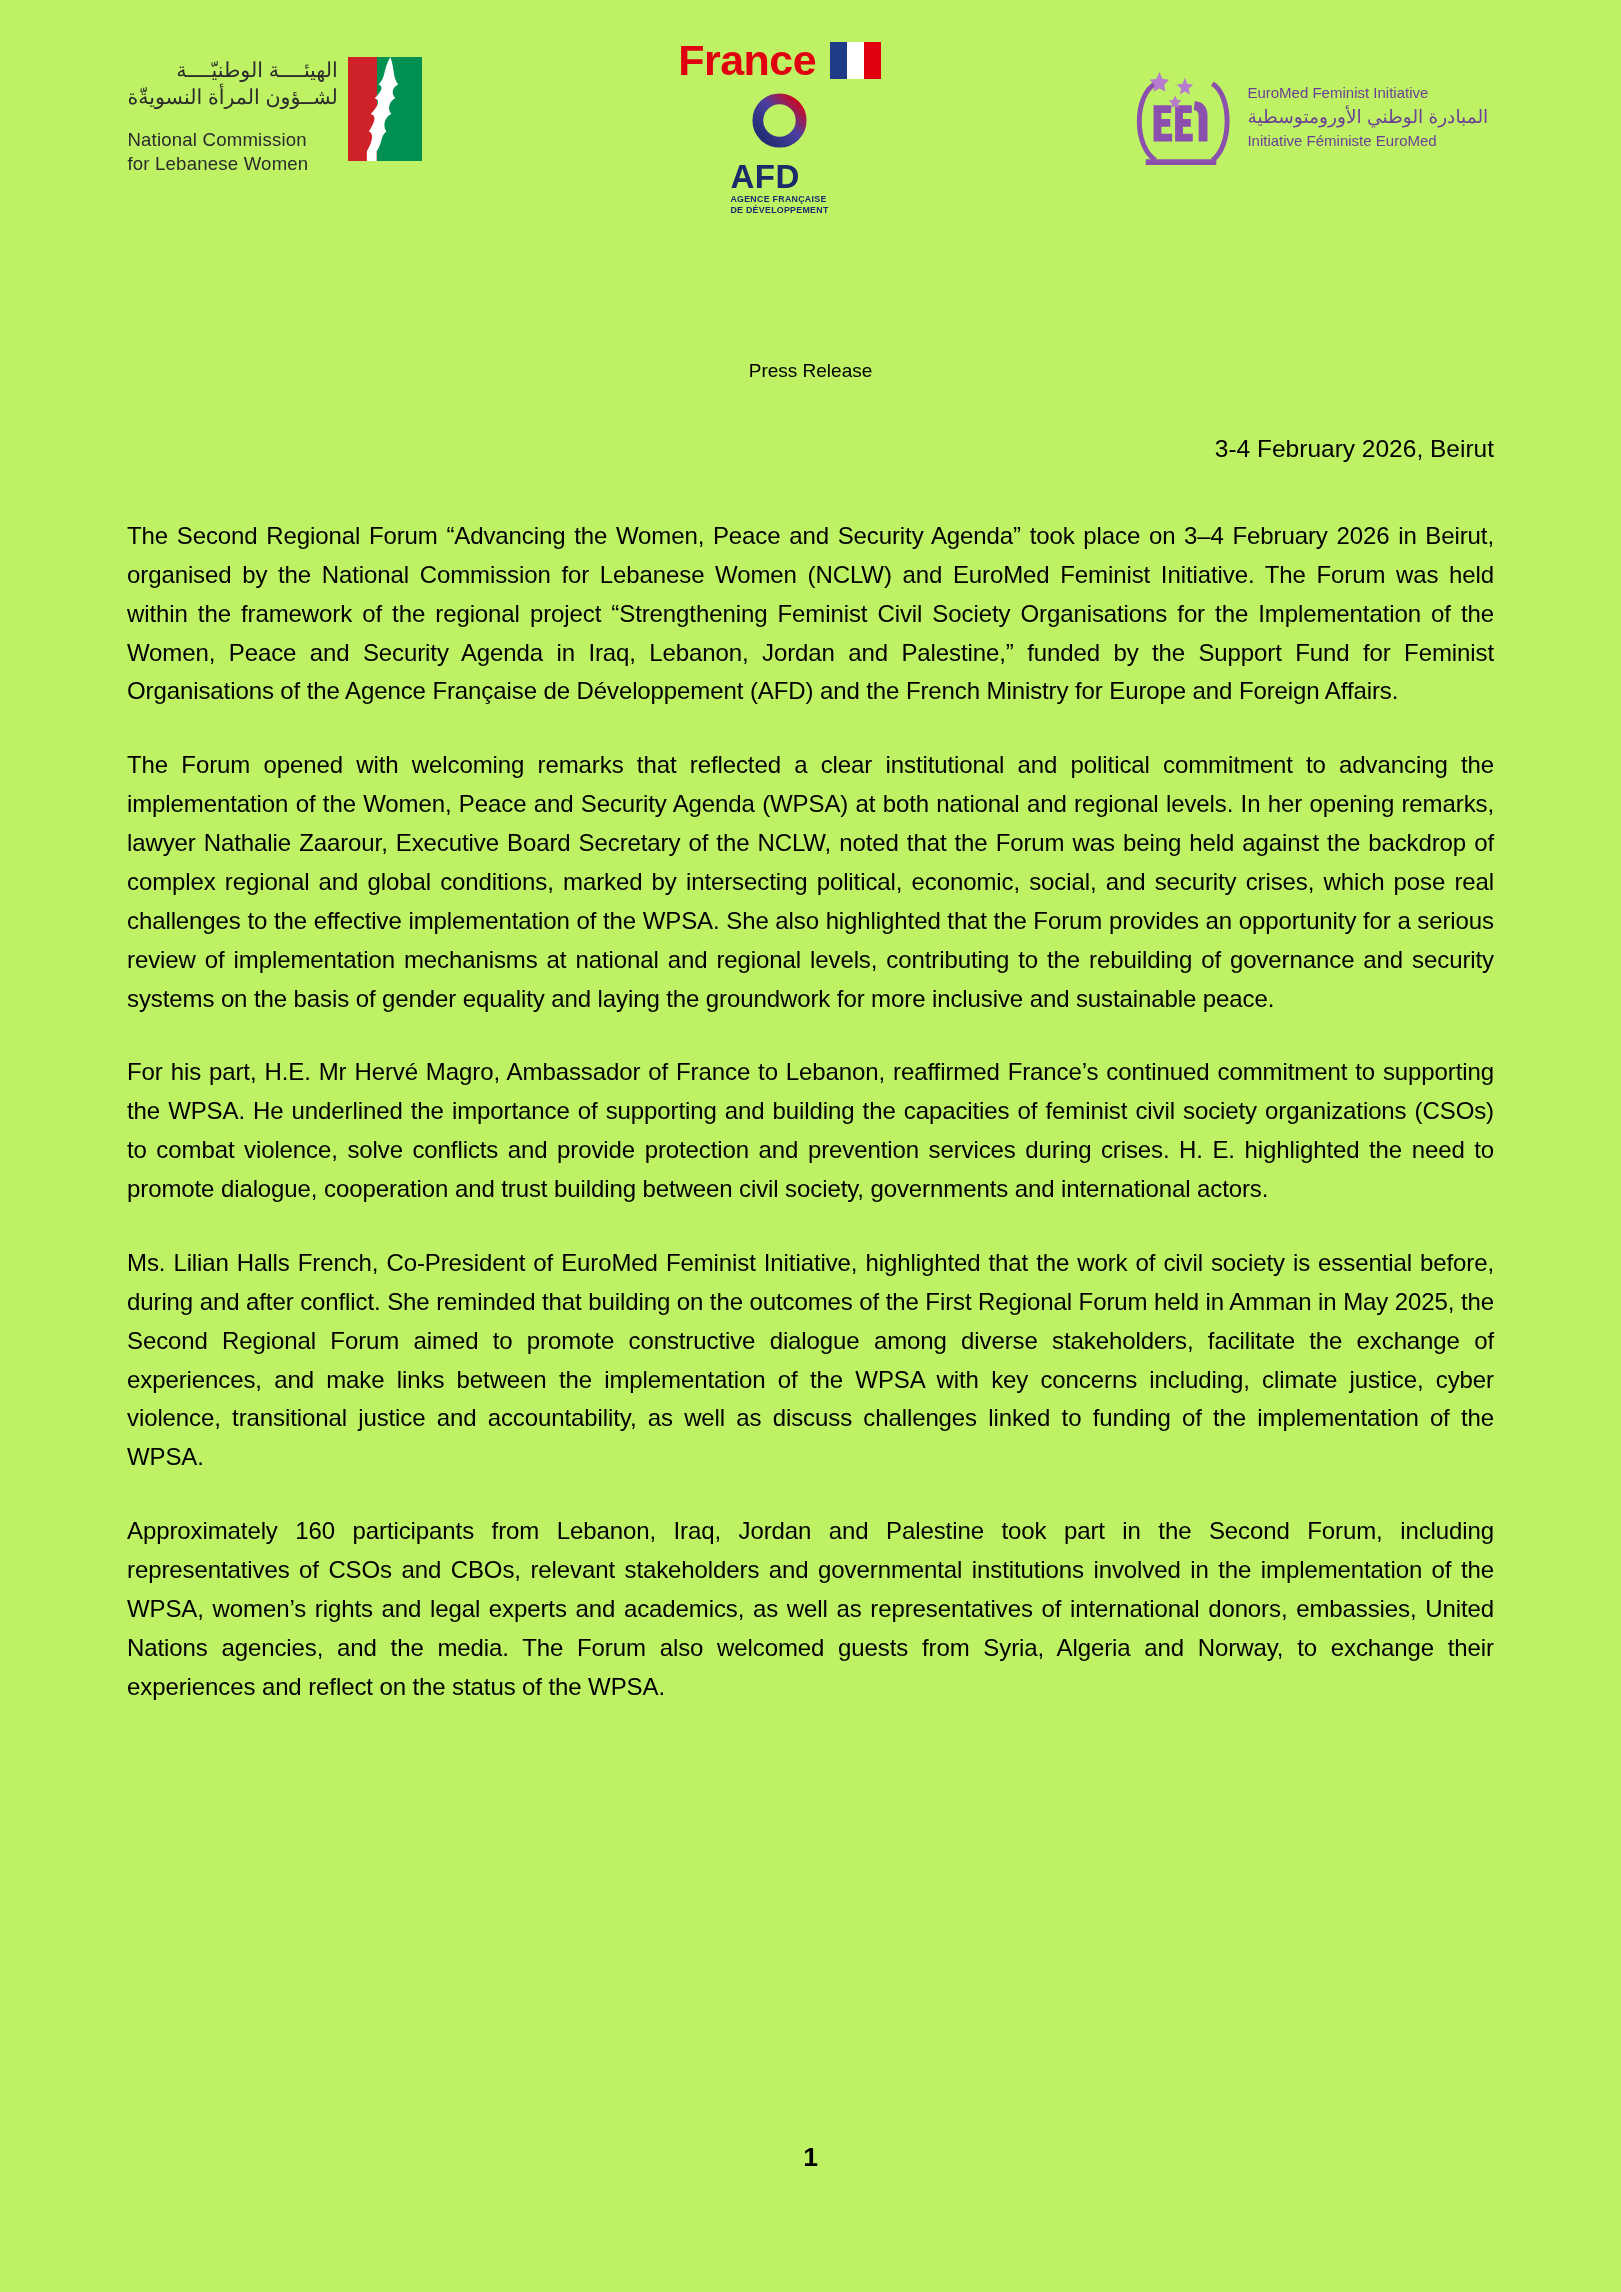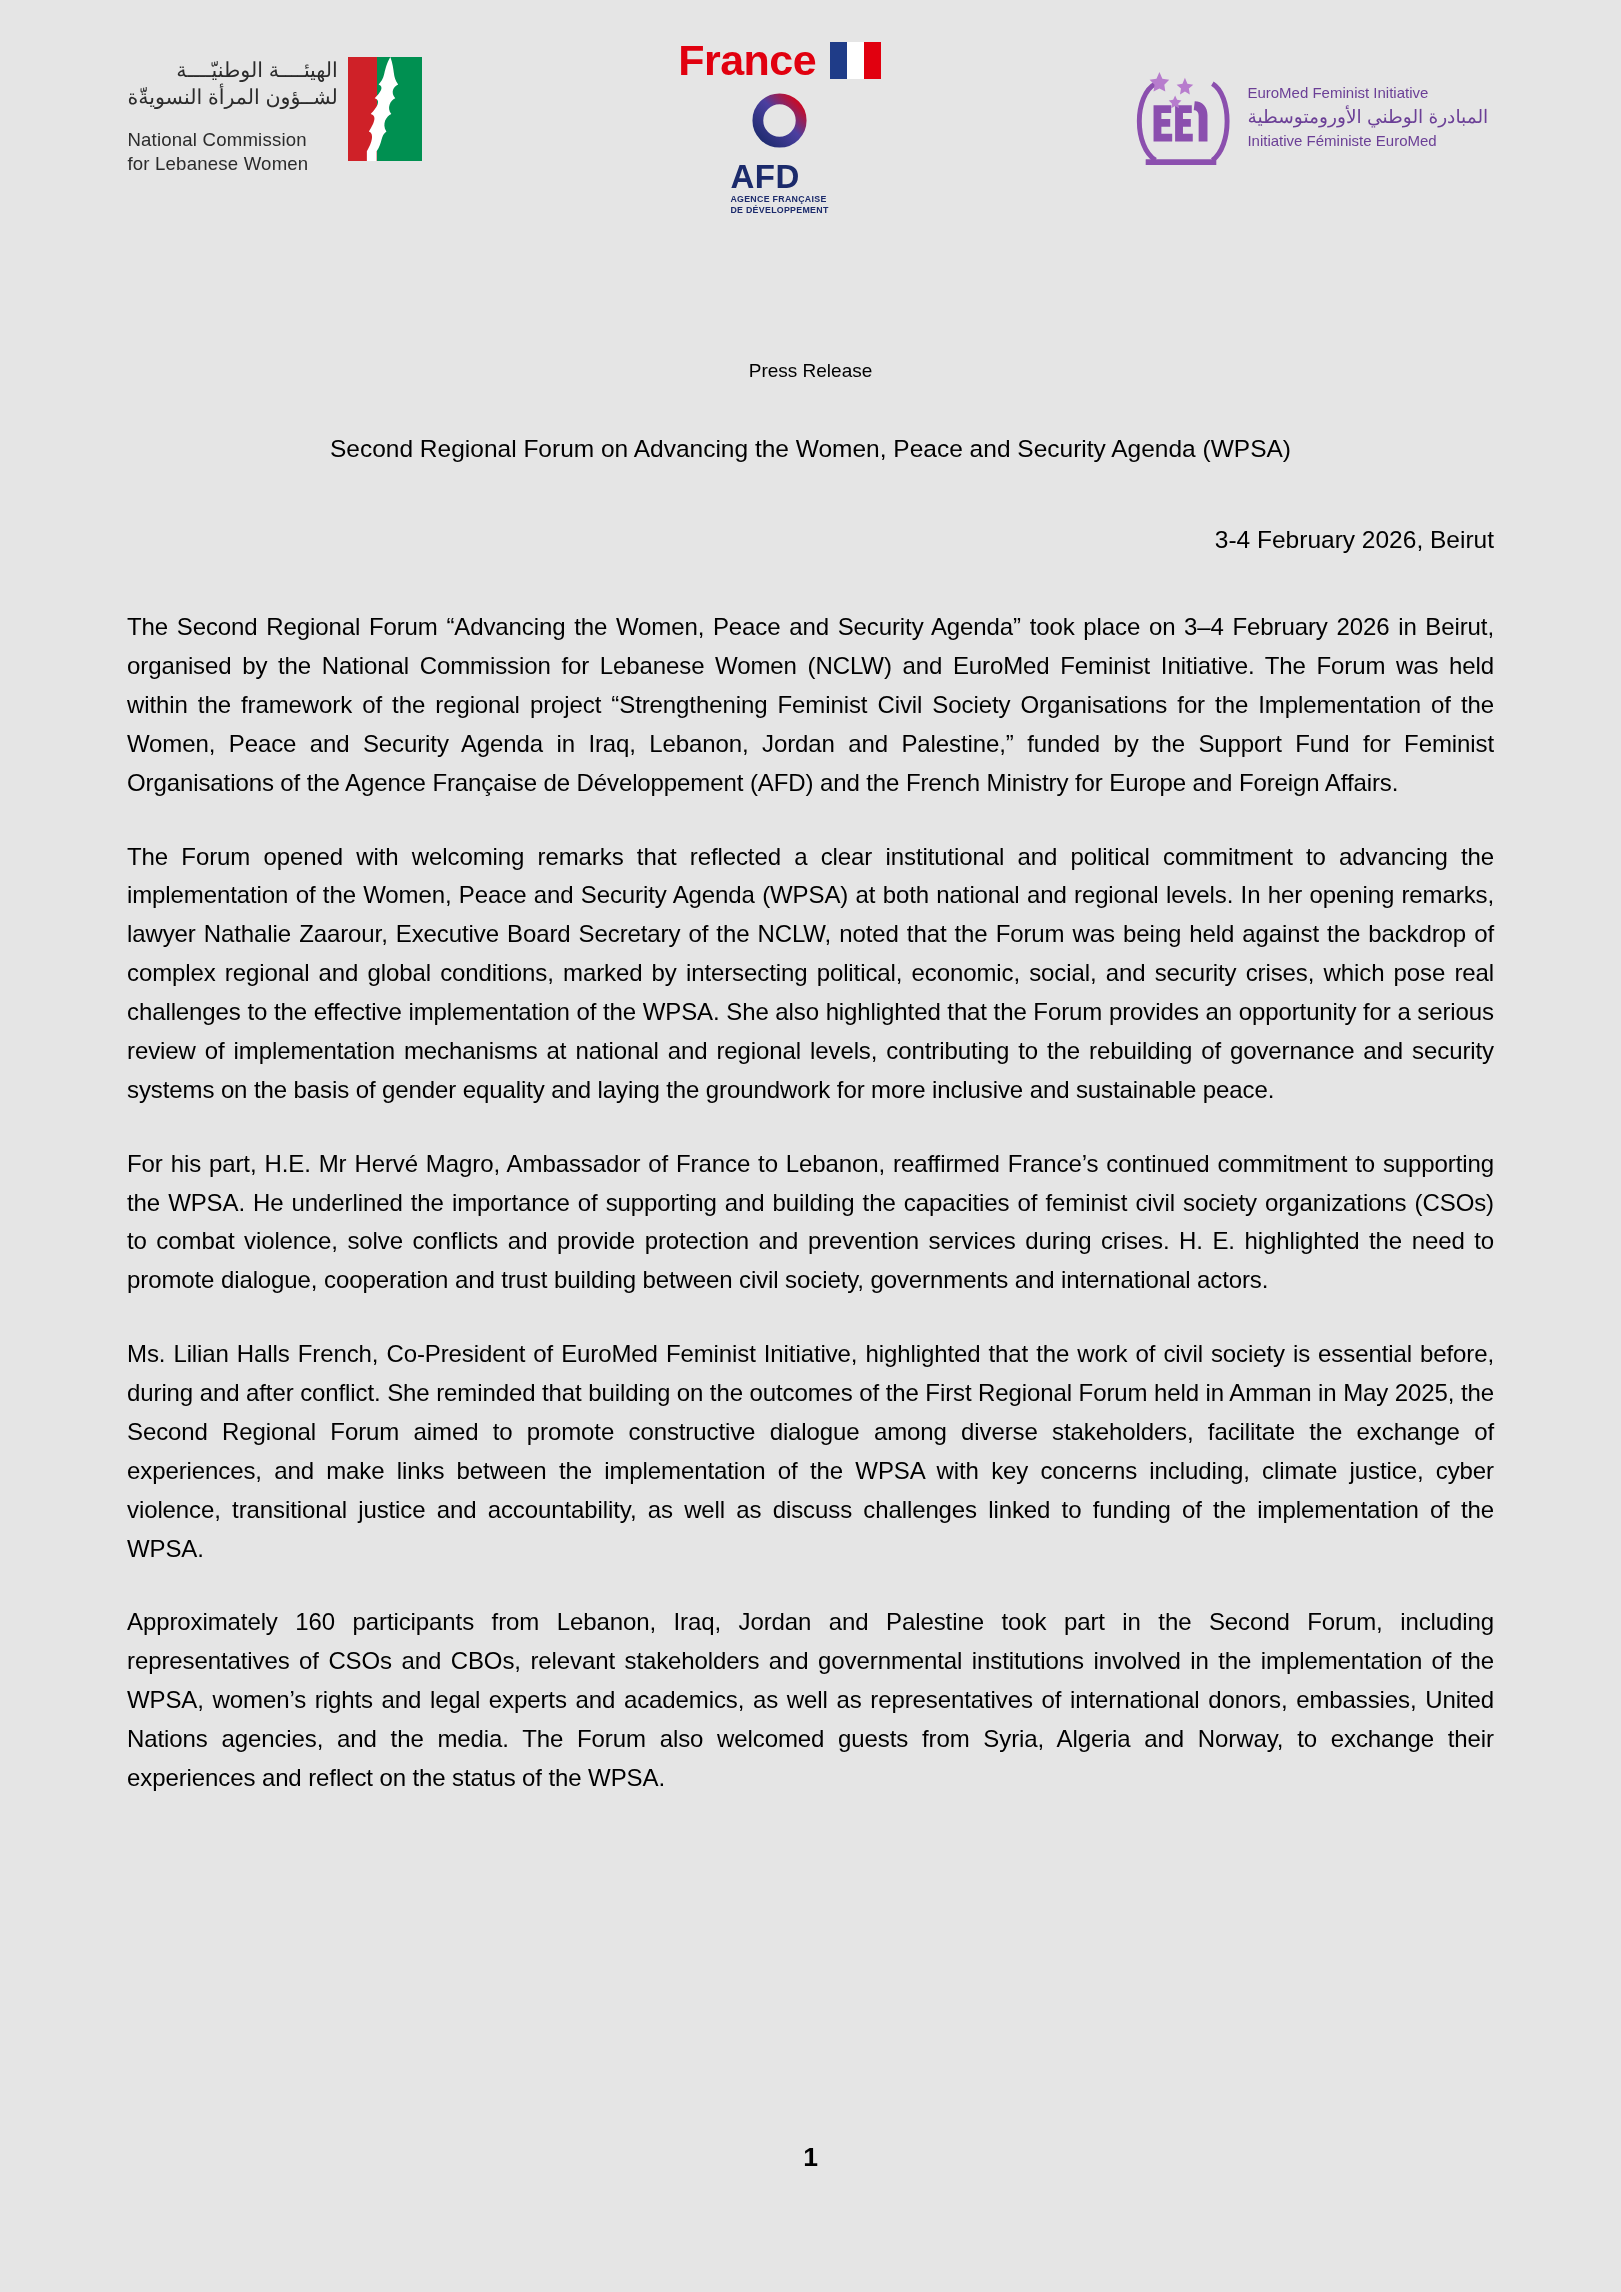--- a/index.html
+++ b/index.html
@@ -8,21 +8,21 @@
     background: #ffffff;
   }
   body {
     font-family: "Liberation Sans", sans-serif;
     color: #000000;
   }
   .page {
     position: relative;
     width: 1621px;
     height: 2293px;
-    background: #e5e5e5;
+    background: #bef264;
     margin: 0 auto;
     overflow: hidden;
     box-sizing: border-box;
   }
 
   
   .logo-band {
     position: absolute;
     left: 0;
     top: 51px;
@@ -298,21 +298,20 @@
         </div>
       </div>
     </div>
 
   </div>
 
   <div class="doc">
 
     <div class="kicker">Press Release</div>
 
-    <div class="headline">Second Regional Forum on Advancing the Women, Peace and Security Agenda (WPSA)</div>
 
     <div class="dateline">3-4 February 2026, Beirut</div>
 
     <p class="body-para">The Second Regional Forum “Advancing the Women, Peace and Security Agenda” took place on 3–4 February 2026 in Beirut, organised by the National Commission for Lebanese Women (NCLW) and EuroMed Feminist Initiative. The Forum was held within the framework of the regional project “Strengthening Feminist Civil Society Organisations for the Implementation of the Women, Peace and Security Agenda in Iraq, Lebanon, Jordan and Palestine,” funded by the Support Fund for Feminist Organisations of the Agence Française de Développement (AFD) and the French Ministry for Europe and Foreign Affairs.</p>
     <p class="body-para">The Forum opened with welcoming remarks that reflected a clear institutional and political commitment to advancing the implementation of the Women, Peace and Security Agenda (WPSA) at both national and regional levels. In her opening remarks, lawyer Nathalie Zaarour, Executive Board Secretary of the NCLW, noted that the Forum was being held against the backdrop of complex regional and global conditions, marked by intersecting political, economic, social, and security crises, which pose real challenges to the effective implementation of the WPSA. She also highlighted that the Forum provides an opportunity for a serious review of implementation mechanisms at national and regional levels, contributing to the rebuilding of governance and security systems on the basis of gender equality and laying the groundwork for more inclusive and sustainable peace.</p>
     <p class="body-para">For his part, H.E. Mr Hervé Magro, Ambassador of France to Lebanon, reaffirmed France’s continued commitment to supporting the WPSA. He underlined the importance of supporting and building the capacities of feminist civil society organizations (CSOs) to combat violence, solve conflicts and provide protection and prevention services during crises. H. E. highlighted the need to promote dialogue, cooperation and trust building between civil society, governments and international actors.</p>
     <p class="body-para">Ms. Lilian Halls French, Co-President of EuroMed Feminist Initiative, highlighted that the work of civil society is essential before, during and after conflict. She reminded that building on the outcomes of the First Regional Forum held in Amman in May 2025, the Second Regional Forum  aimed to promote constructive dialogue among diverse stakeholders, facilitate the exchange of experiences, and make links between the implementation of the WPSA with key concerns including, climate justice, cyber violence, transitional justice and accountability, as well as discuss challenges linked to funding of the implementation of the WPSA.</p>
     <p class="body-para">Approximately 160 participants from Lebanon, Iraq, Jordan and Palestine took part in the Second Forum, including representatives of CSOs and CBOs, relevant stakeholders and governmental institutions involved in the implementation of the WPSA, women’s rights and legal experts and academics, as well as representatives of international donors, embassies, United Nations agencies, and the media. The Forum also welcomed guests from Syria, Algeria and Norway, to exchange their experiences and reflect on the status of the WPSA.</p>
 
   </div>

